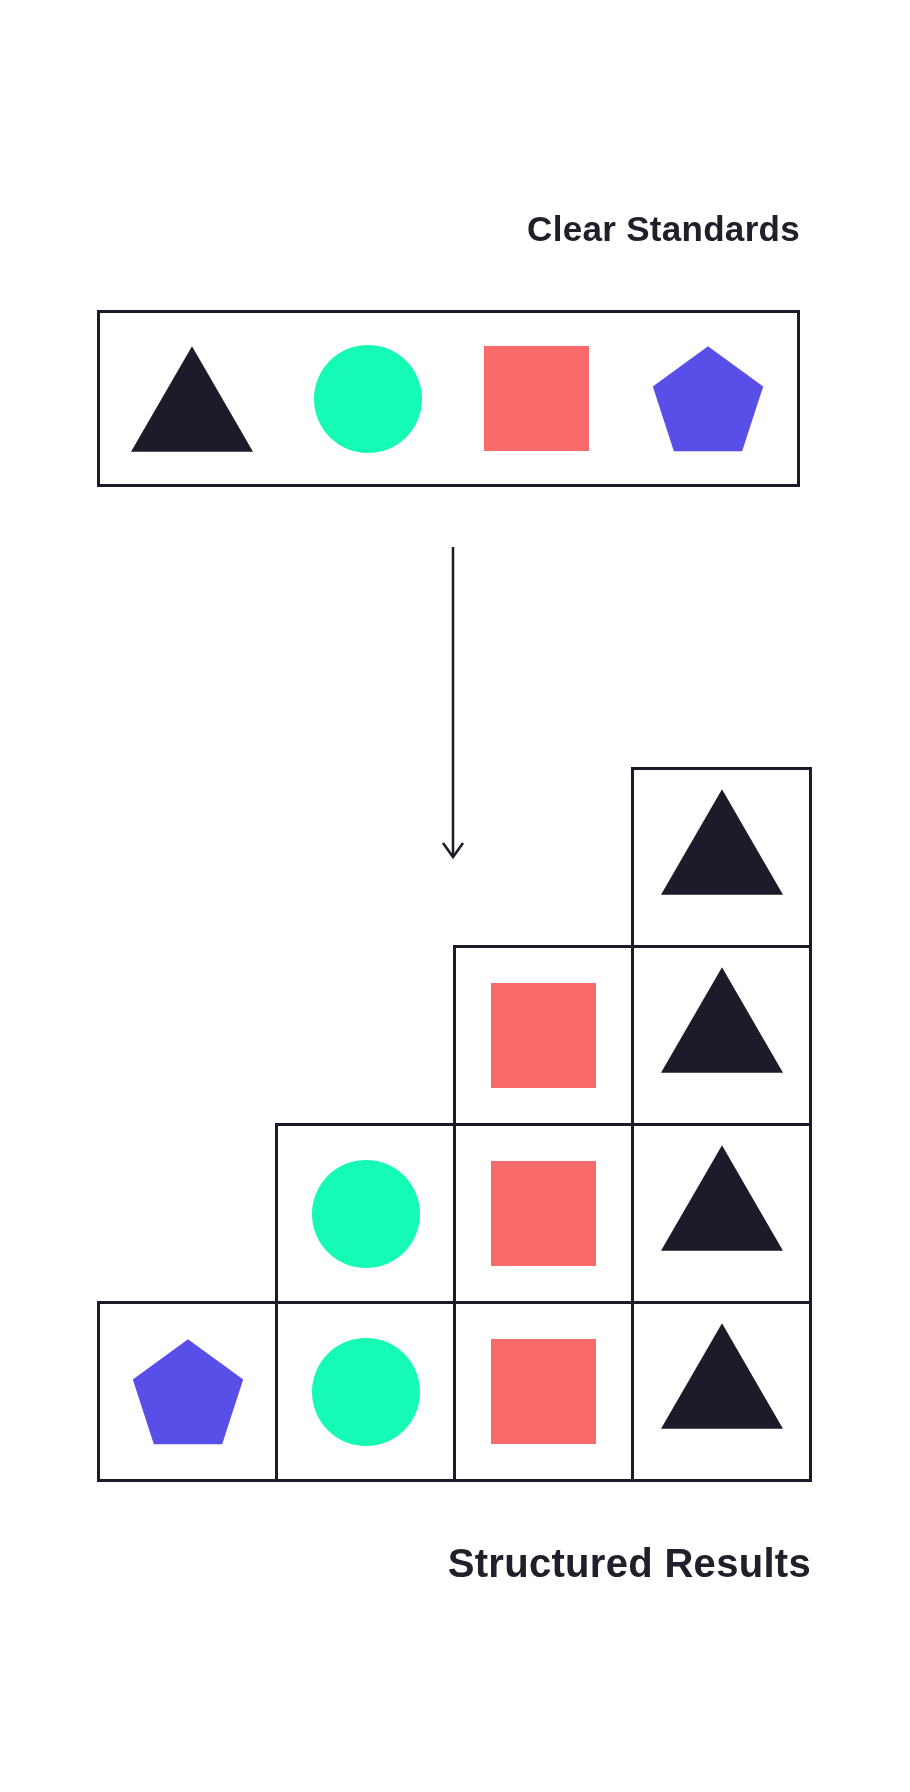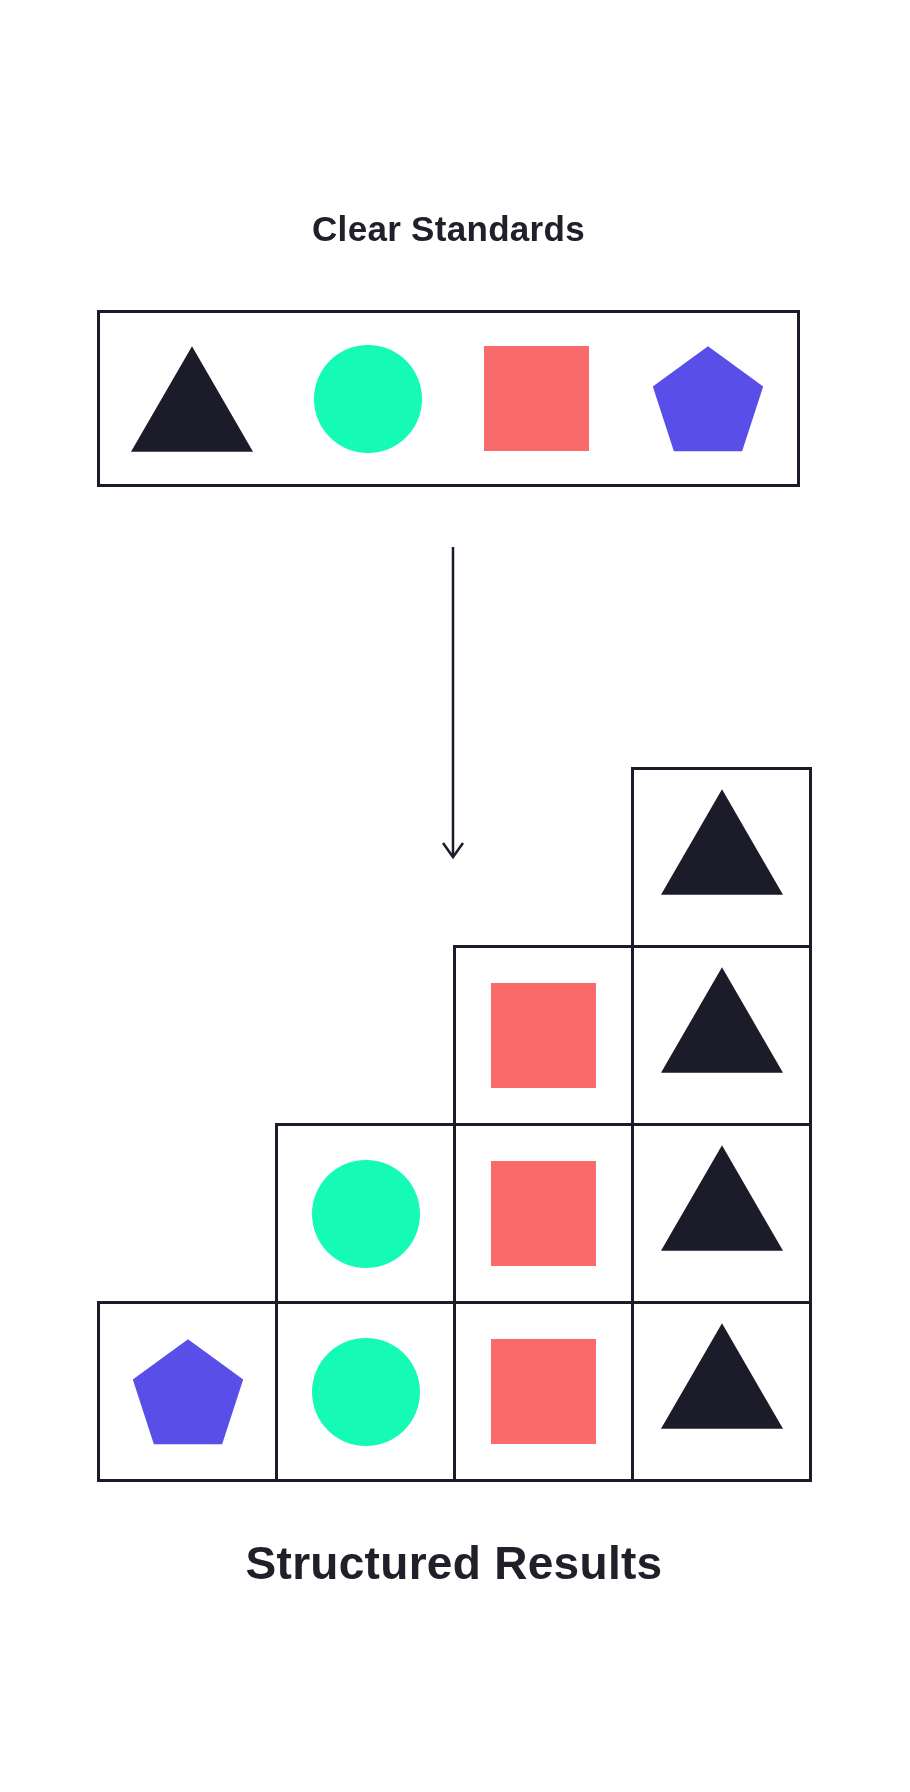--- a/index.html
+++ b/index.html
@@ -7,26 +7,26 @@
     position:relative;
     width:910px;height:1792px;
     background:#ffffff;
     font-family:"Liberation Sans", sans-serif;
     overflow:hidden;
   }
   .label{
     position:absolute;
     color:#20202a;
     font-weight:bold;
-    text-align:center;
+    text-align:right;
     letter-spacing:0.3px;
     white-space:nowrap;
   }
   #title{left:97px;top:211px;width:703px;font-size:35px;line-height:36px;}
-  #caption{left:97px;top:1544px;width:714px;font-size:46px;line-height:38px;}
+  #caption{left:97px;top:1544px;width:714px;font-size:40px;line-height:38px;}
 
   #standards-box{
     position:absolute;
     left:97px;top:310px;
     width:703px;height:177px;
     box-sizing:border-box;
     border:3px solid #1b1b29;
     display:flex;
     align-items:center;
     justify-content:space-around;

